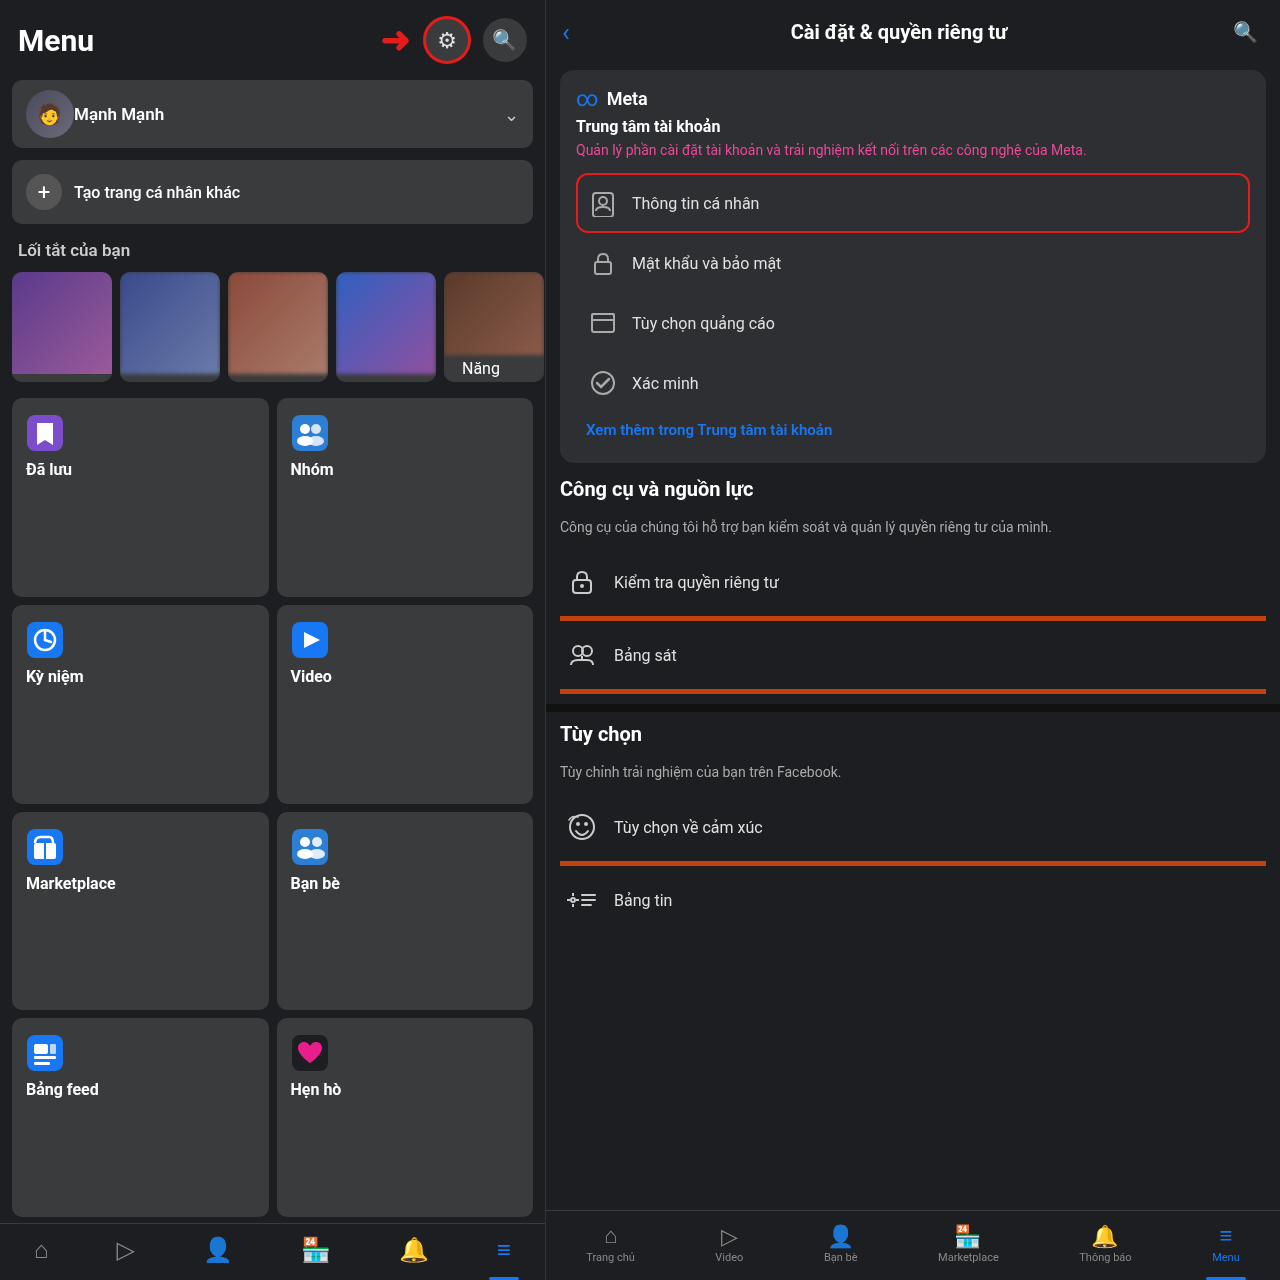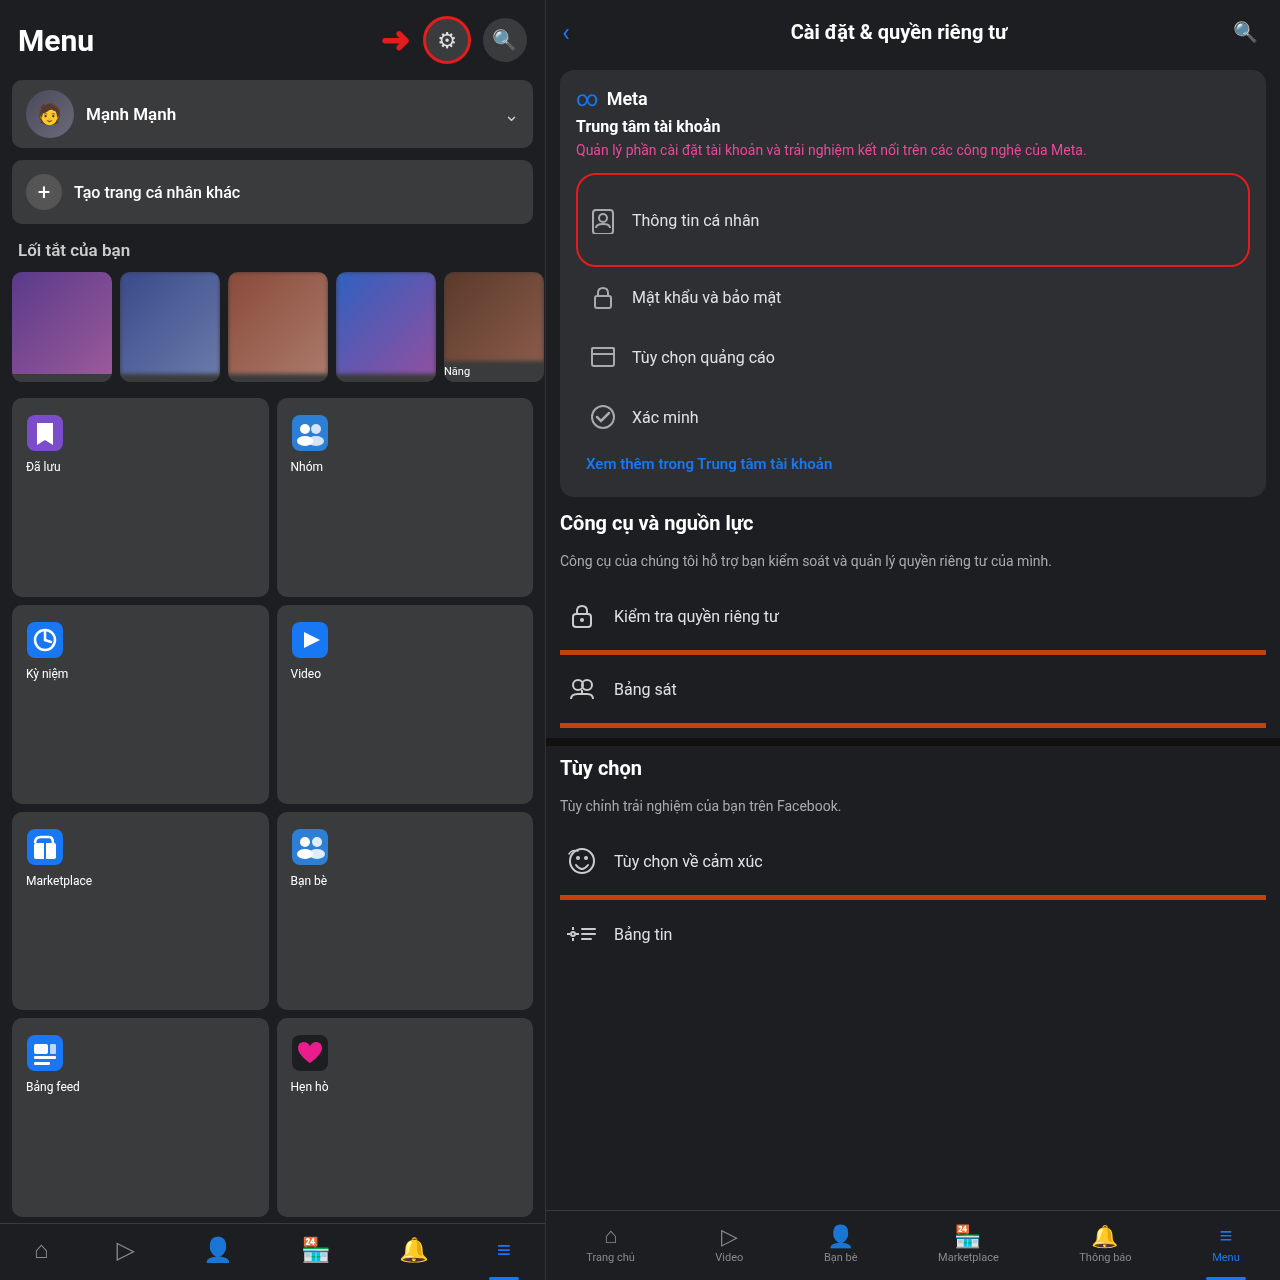--- a/index.html
+++ b/index.html
@@ -107,21 +107,20 @@
       display: flex;
       align-items: center;
       justify-content: center;
       font-size: 20px;
     }
 
     .profile-name {
       color: #fff;
       font-size: 17px;
       font-weight: 600;
-      margin-left: 12px;
       flex: 1;
     }
 
     .chevron-down {
       color: #ccc;
       font-size: 18px;
     }
 
     .create-row {
       display: flex;
@@ -185,22 +184,22 @@
       background: linear-gradient(135deg, #5a4a8a, #8a5a9a);
     }
 
     .shortcut-thumb-2 { background: linear-gradient(135deg, #4a5a8a, #6a7aaa); }
     .shortcut-thumb-3 { background: linear-gradient(135deg, #8a5a4a, #aa7a6a); }
     .shortcut-thumb-4 { background: linear-gradient(135deg, #4a8a5a, #6aaa7a); }
     .shortcut-thumb-5 { background: linear-gradient(135deg, #8a8a4a, #aaaa6a); }
 
     .shortcut-label {
       color: #fff;
-      font-size: 11px;
-      padding: 4px 0;
+      font-size: 16px;
+      padding: 4px 18px;
       background: #3a3b3c;
     }
 
     .menu-grid {
       display: grid;
       grid-template-columns: 1fr 1fr;
       gap: 8px;
       padding: 6px 12px;
       flex: 1;
     }
@@ -219,22 +218,22 @@
       width: 38px;
       height: 38px;
       display: flex;
       align-items: center;
       justify-content: center;
       font-size: 26px;
     }
 
     .menu-item-label {
       color: #fff;
-      font-size: 12px;
-      font-weight: 400;
+      font-size: 16px;
+      font-weight: 700;
     }
 
     
     .bottom-nav {
       display: flex;
       align-items: center;
       justify-content: space-around;
       padding: 8px 0 12px 0;
       border-top: 1px solid #3a3b3c;
       background: #1c1e21;
@@ -359,22 +358,22 @@
       display: flex;
       align-items: center;
       gap: 12px;
       padding: 13px 10px;
       border-radius: 10px;
       cursor: pointer;
     }
 
     .meta-menu-item.highlighted {
       border: 2px solid #e41c1c;
-      border-radius: 20px;
-      padding: 28px 8px;
+      border-radius: 12px;
+      padding: 11px 8px;
     }
 
     .meta-menu-icon {
       width: 34px;
       height: 34px;
       display: flex;
       align-items: center;
       justify-content: center;
       font-size: 22px;
       color: #ccc;

